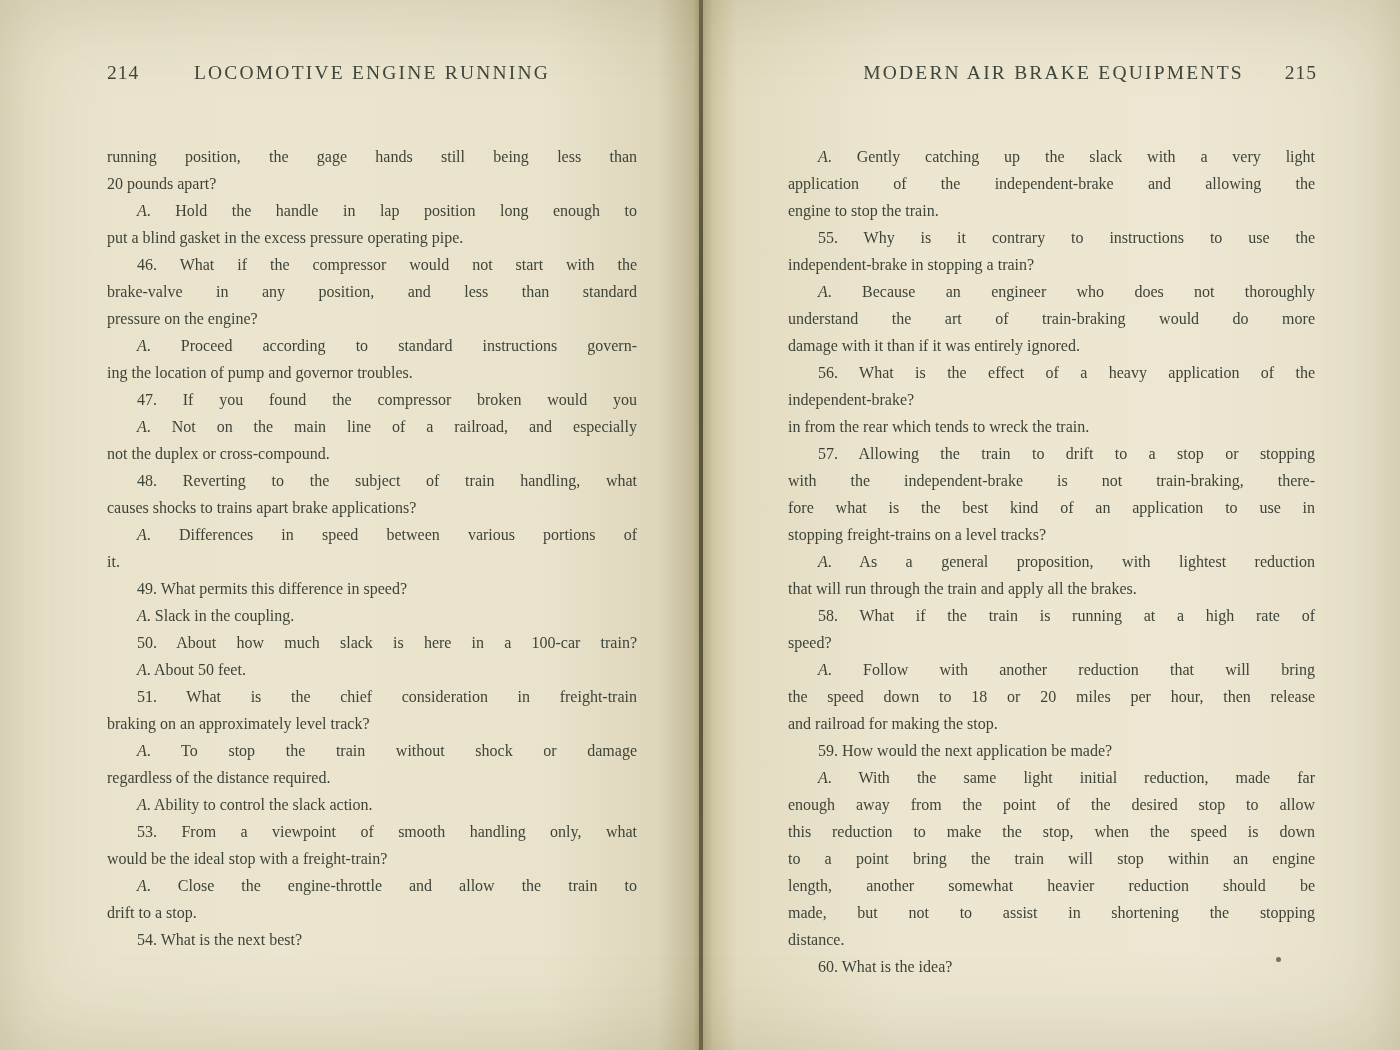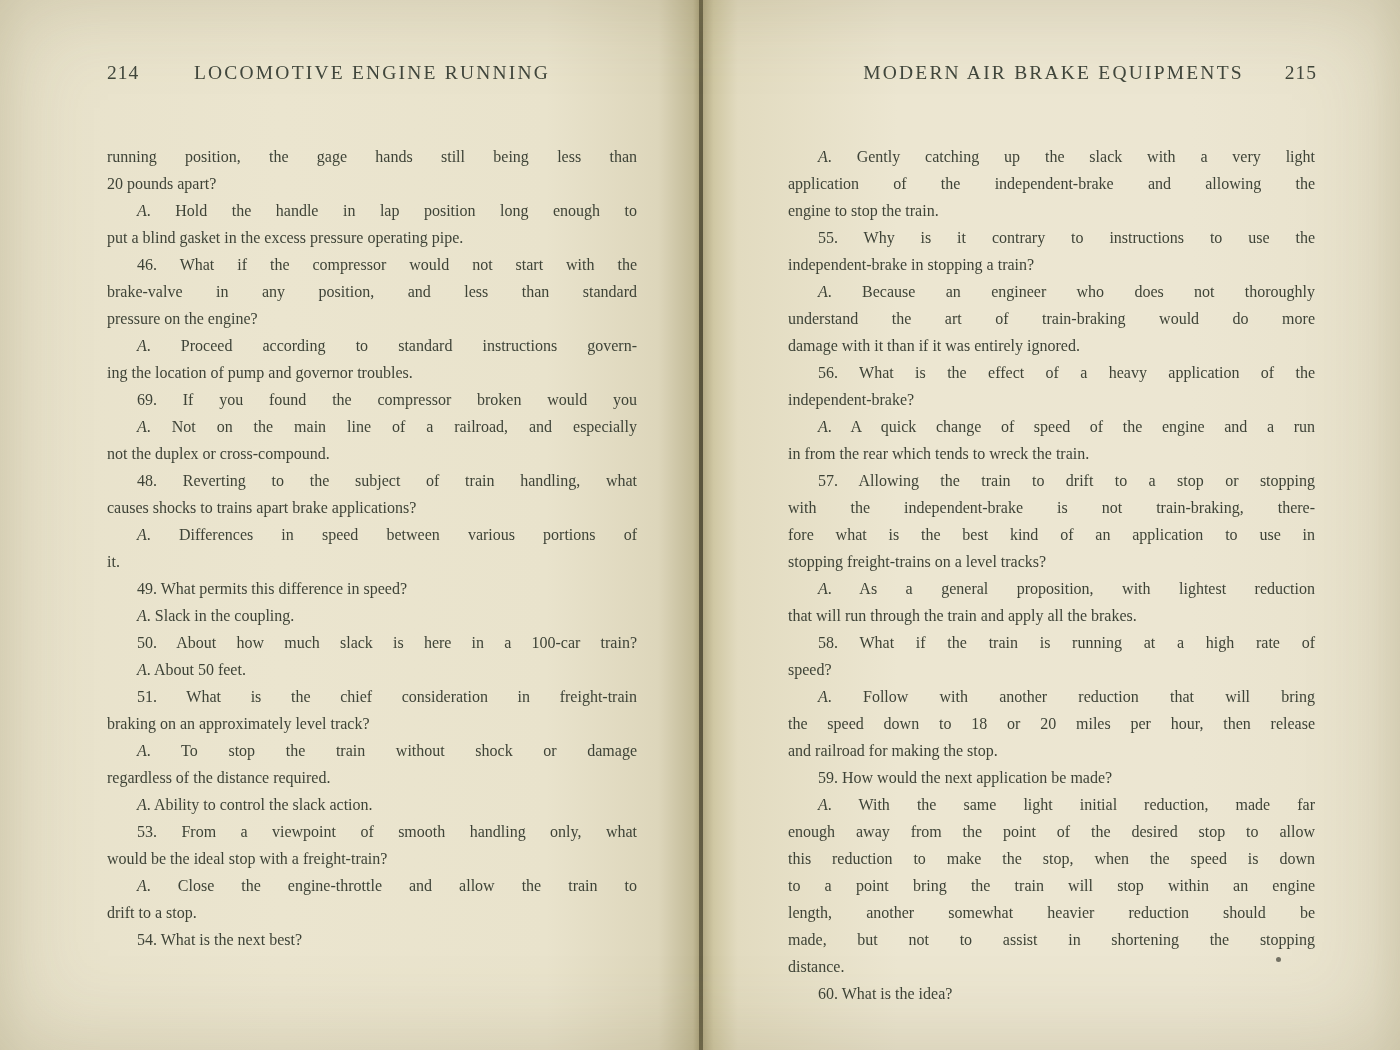--- a/index.html
+++ b/index.html
@@ -97,21 +97,21 @@
       <div class="para">
         <div class="line ind just">46. What if the compressor would not start with the</div>
         <div class="line just">brake-valve in any position, and less than standard</div>
         <div class="line">pressure on the engine?</div>
       </div>
       <div class="para">
         <div class="line ind just"><i>A</i>. Proceed according to standard instructions govern-</div>
         <div class="line">ing the location of pump and governor troubles.</div>
       </div>
       <div class="para">
-        <div class="line ind just">69. If you found the compressor broken would you</div>
+        <div class="line ind just">47. If you found the compressor broken would you</div>
       </div>
       <div class="para">
         <div class="line ind just"><i>A</i>. Not on the main line of a railroad, and especially</div>
         <div class="line">not the duplex or cross-compound.</div>
       </div>
       <div class="para">
         <div class="line ind just">48. Reverting to the subject of train handling, what</div>
         <div class="line">causes shocks to trains apart brake applications?</div>
       </div>
       <div class="para">
@@ -166,21 +166,20 @@
       <div class="para">
         <div class="line ind just"><i>A</i>. Because an engineer who does not thoroughly</div>
         <div class="line just">understand the art of train-braking would do more</div>
         <div class="line">damage with it than if it was entirely ignored.</div>
       </div>
       <div class="para">
         <div class="line ind just">56. What is the effect of a heavy application of the</div>
         <div class="line">independent-brake?</div>
       </div>
       <div class="para">
-        <div class="line ind just"><i>A</i>. A quick change of speed of the engine and a run</div>
         <div class="line">in from the rear which tends to wreck the train.</div>
       </div>
       <div class="para">
         <div class="line ind just">57. Allowing the train to drift to a stop or stopping</div>
         <div class="line just">with the independent-brake is not train-braking, there-</div>
         <div class="line just">fore what is the best kind of an application to use in</div>
         <div class="line">stopping freight-trains on a level tracks?</div>
       </div>
       <div class="para">
         <div class="line ind just"><i>A</i>. As a general proposition, with lightest reduction</div>

